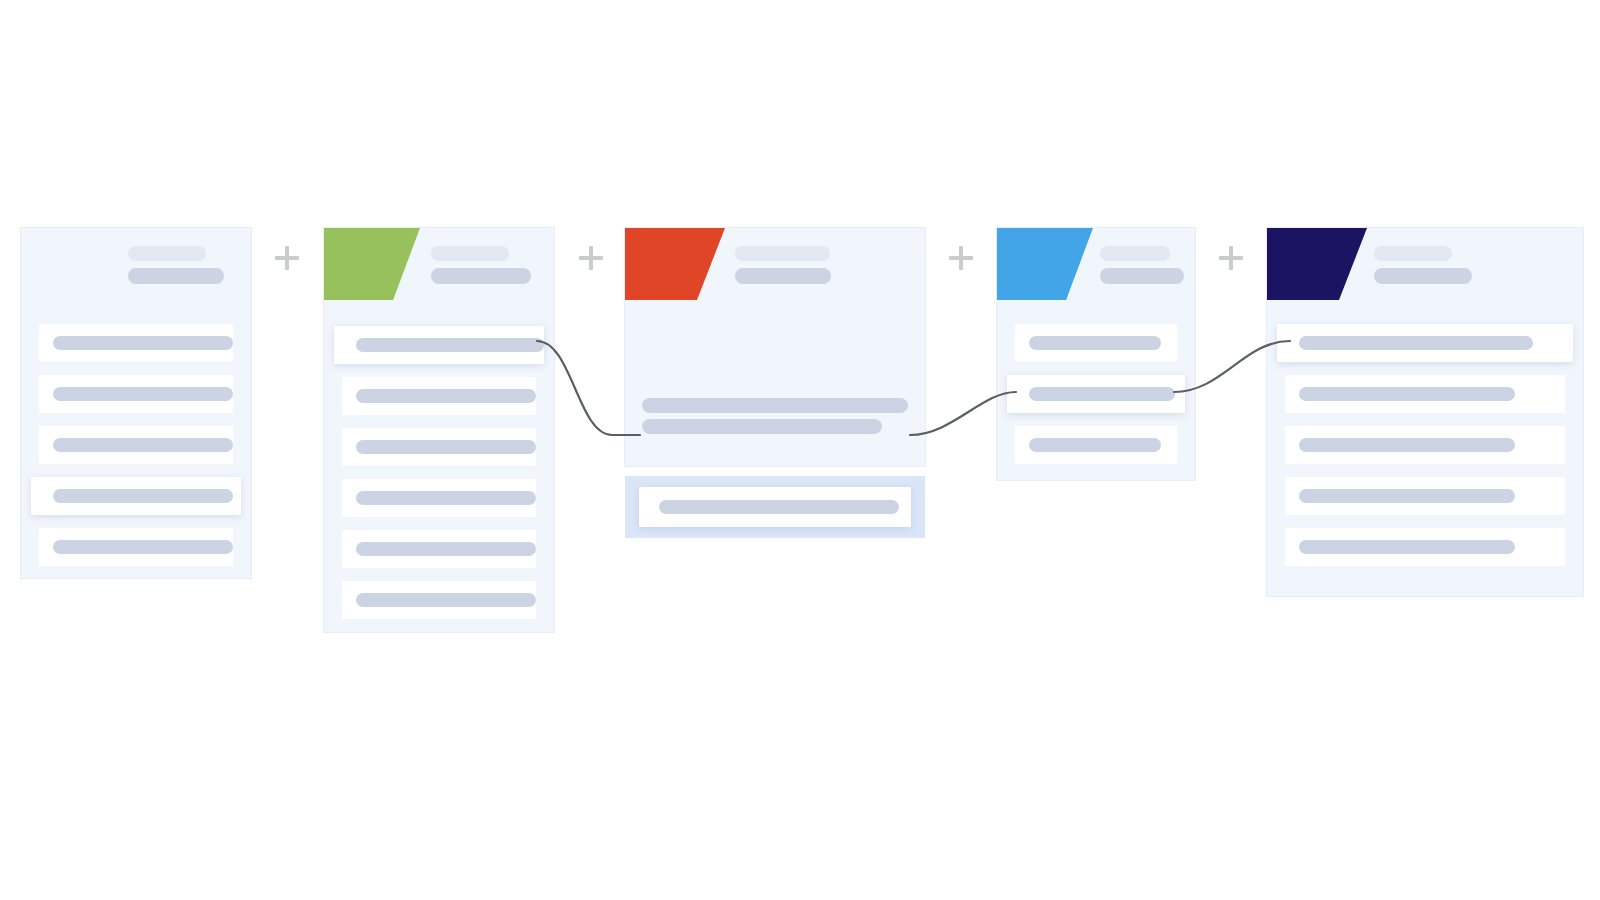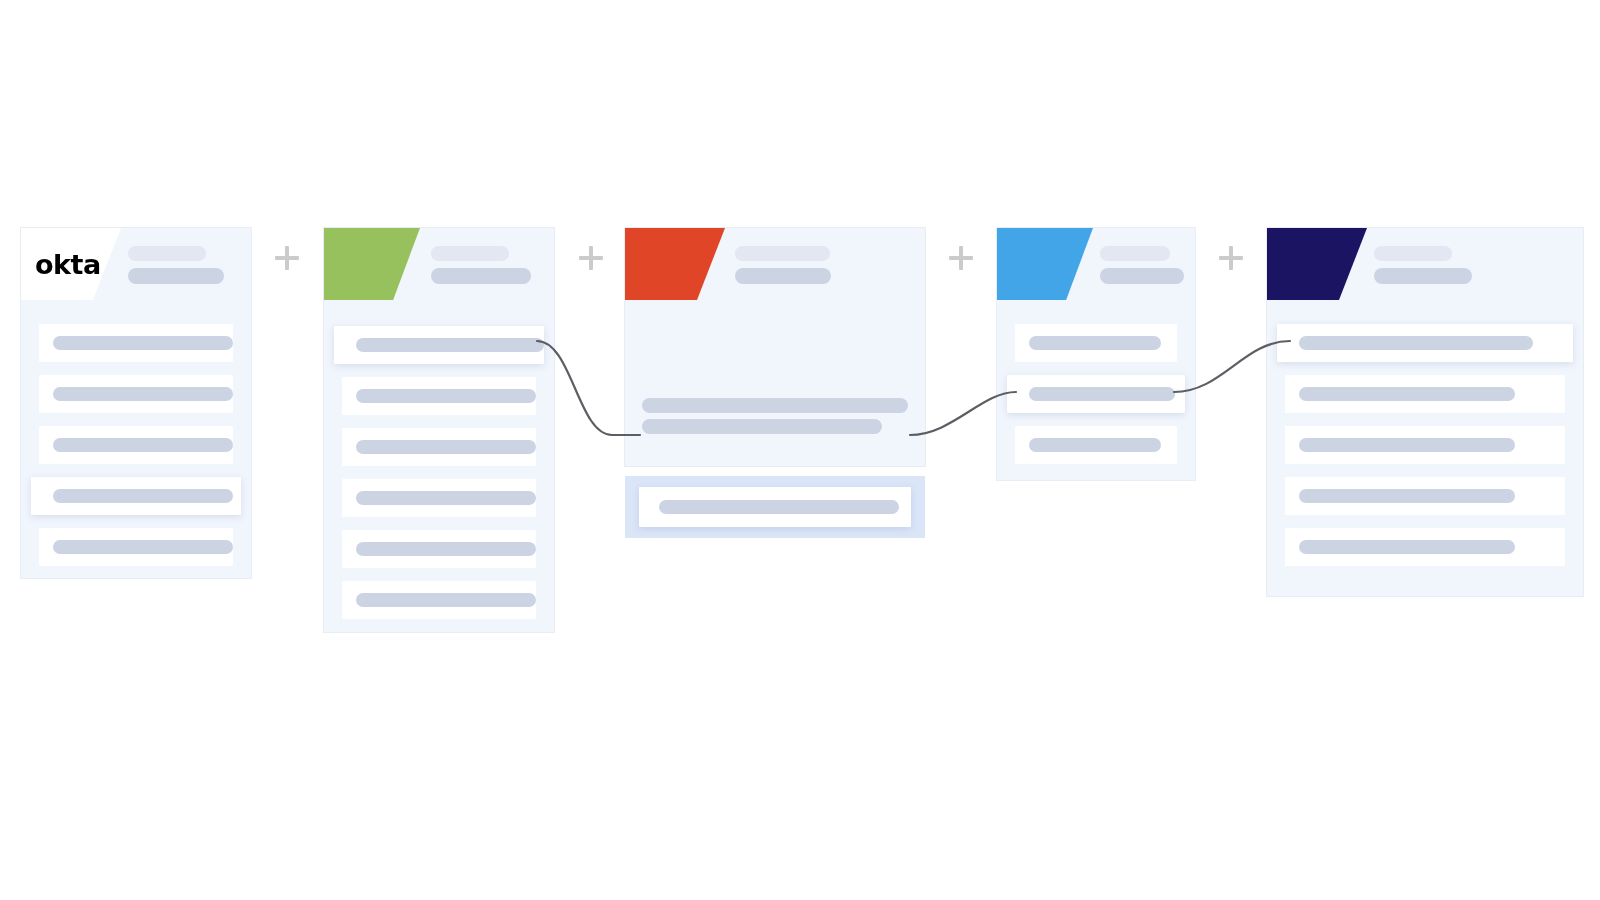--- a/index.html
+++ b/index.html
@@ -179,23 +179,20 @@
   <div id="plus-layer">
       <div class="plus" style="left: 273px; top: 244px;"></div>
       <div class="plus" style="left: 577px; top: 244px;"></div>
       <div class="plus" style="left: 947px; top: 244px;"></div>
       <div class="plus" style="left: 1217px; top: 244px;"></div>
     </div>
 
   <div id="card-layer">
       <div class="card" style="left: 21px; top: 228px; width: 230px; height: 350px;">
         <div class="card-header">
-          <div class="brand-flag okta-flag" style="background: rgb(255, 255, 255);">
-            <div class="okta-word">okta</div>
-          </div>
           <div class="header-lines" style="left: 107px;">
             <div class="hline short" style="width: 78px;"></div>
             <div class="hline long" style="width: 96px;"></div>
           </div>
         </div>
         <div class="card-body">
           <div class="row" style="position: absolute; left: 18px; width: 194px; top: 24px; height: 38px;">
             <div class="bar" style="width: 180px; margin-left: 14px;"></div>
           </div>
           <div class="row" style="position: absolute; left: 18px; width: 194px; top: 75px; height: 38px;">

